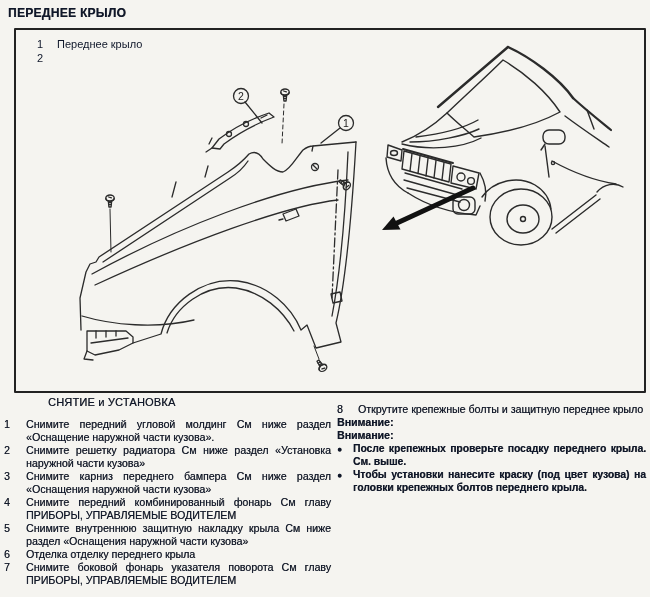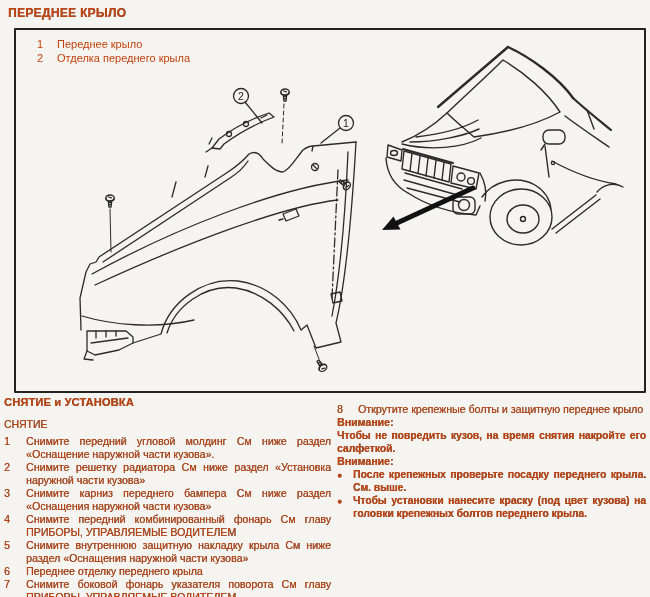--- a/index.html
+++ b/index.html
@@ -1,18 +1,18 @@
 <!DOCTYPE html>
 <html lang="ru"><head>
 <meta charset="utf-8">
 <style>
   html,body{margin:0;padding:0;background:#e8e6e2;}
   .page{
     position:relative;width:650px;height:597px;overflow:hidden;
-    background:#f5f4f0;color:#c2410c;
+    background:#f5f4f0;color:#0f172a;
     font-family:"Liberation Sans","DejaVu Sans",sans-serif;
   }
   .title{
     position:absolute;left:8px;top:6px;
     font-size:12px;font-weight:700;letter-spacing:.3px;
     text-shadow:.3px 0 rgba(0,0,0,.6);
   }
   .figure-box{
     position:absolute;left:14px;top:28px;width:628px;height:361px;
     border:2px solid #222;border-radius:1px;background:transparent;
@@ -20,21 +20,21 @@
   .diagram{position:absolute;left:0;top:0;width:628px;height:361px;}
   .legend{position:absolute;left:21px;top:8px;font-size:11px;line-height:13.5px;}
   .legend-row{display:flex;}
   .legend-num{width:20px;flex:0 0 20px;}
   .col{
     position:absolute;font-size:10.6px;line-height:13px;
     text-shadow:.3px 0 rgba(10,10,10,.65);
   }
   .col-left{left:4px;top:396px;width:327px;}
   .col-right{left:337px;top:396px;width:309px;}
-  .sec-heading{font-size:11px;font-weight:700;margin-bottom:9px;letter-spacing:.2px;}
+  .sec-heading{font-size:11px;font-weight:400;margin-bottom:9px;letter-spacing:.2px;margin-left:44px;}
   .subheading{margin-bottom:4px;font-size:10.4px;}
   .step{display:flex;}
   .step .num{flex:0 0 22px;}
   .step .txt{flex:1;text-align:justify;}
   .col-right .step .num{flex:0 0 21px;}
   .step8{margin-top:7px;}
   .warn-label{font-weight:700;margin-top:0;}
   .warn-text{font-weight:700;text-align:justify;font-size:10.3px;}
   .install-h{margin-top:13px;font-size:10.4px;}
   .plain{margin-top:2px;}
@@ -173,28 +173,26 @@
       <text x="225" y="70" text-anchor="middle" font-size="10.5" fill="#1c1c1c" font-family="Liberation Sans, DejaVu Sans, sans-serif">2</text>
     </svg>
 
     <div class="legend">
       <div class="legend-row">
         <span class="legend-num">1</span>
         <span class="legend-label">Переднее крыло</span>
       </div>
       <div class="legend-row">
         <span class="legend-num">2</span>
-        <span class="legend-label">Отделка переднего крыла</span>
       </div>
     </div>
   </div>
 
   <div class="col col-left">
     <div class="sec-heading">СНЯТИЕ и УСТАНОВКА</div>
-    <div class="subheading">СНЯТИЕ</div>
 
     <div class="step">
       <span class="num">1</span>
       <div class="txt">Снимите передний угловой молдинг См ниже раздел «Оснащение наружной части кузова».</div>
     </div>
     <div class="step">
       <span class="num">2</span>
       <div class="txt">Снимите решетку радиатора См ниже раздел «Установка наружной части кузова»</div>
     </div>
     <div class="step">
@@ -204,36 +202,35 @@
     <div class="step">
       <span class="num">4</span>
       <div class="txt">Снимите передний комбинированный фонарь См главу ПРИБОРЫ, УПРАВЛЯЕМЫЕ ВОДИТЕЛЕМ</div>
     </div>
     <div class="step">
       <span class="num">5</span>
       <div class="txt">Снимите внутреннюю защитную накладку крыла См ниже раздел «Оснащения наружной части кузова»</div>
     </div>
     <div class="step">
       <span class="num">6</span>
-      <div class="txt">Переднее отделку переднего крыла</div>
+      <div class="txt">Отделка отделку переднего крыла</div>
     </div>
     <div class="step">
       <span class="num">7</span>
       <div class="txt">Снимите боковой фонарь указателя поворота См главу ПРИБОРЫ, УПРАВЛЯЕМЫЕ ВОДИТЕЛЕМ</div>
     </div>
   </div>
 
   <div class="col col-right">
     <div class="step step8">
       <span class="num">8</span>
       <div class="txt">Открутите крепежные болты и защитную переднее крыло</div>
     </div>
 
     <div class="warn-label">Внимание:</div>
-    <div class="warn-text">Чтобы не повредить кузов, на время снятия накройте его салфеткой.</div>
 
 
     <div class="warn-label">Внимание:</div>
     <div class="bullet">
       <span class="dot">●</span>
       <div class="txt">После крепежных проверьте посадку переднего крыла. См. выше.</div>
     </div>
     <div class="bullet">
       <span class="dot">●</span>
       <div class="txt">Чтобы установки нанесите краску (под цвет кузова) на головки крепежных болтов переднего крыла.</div>

